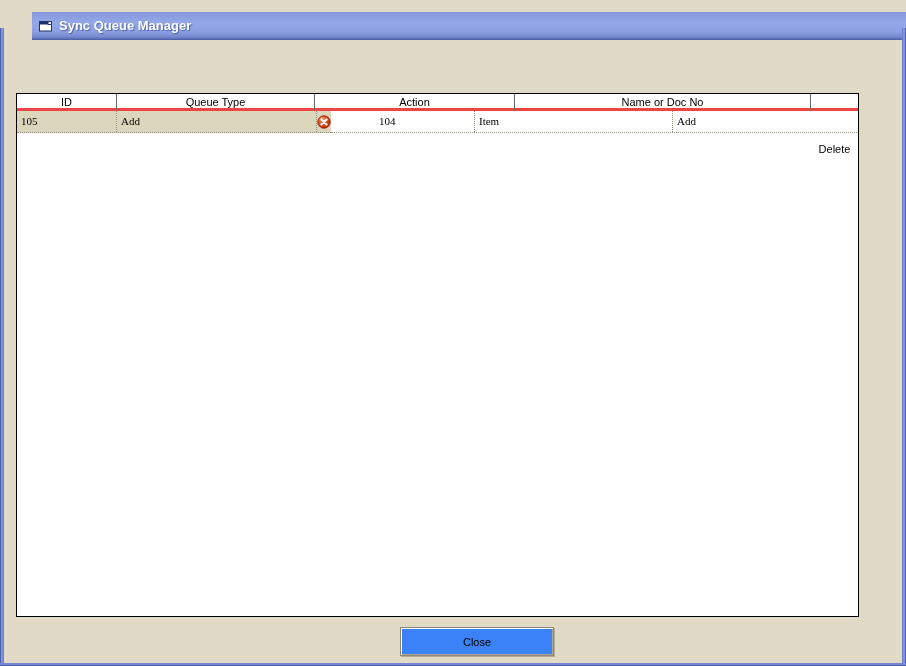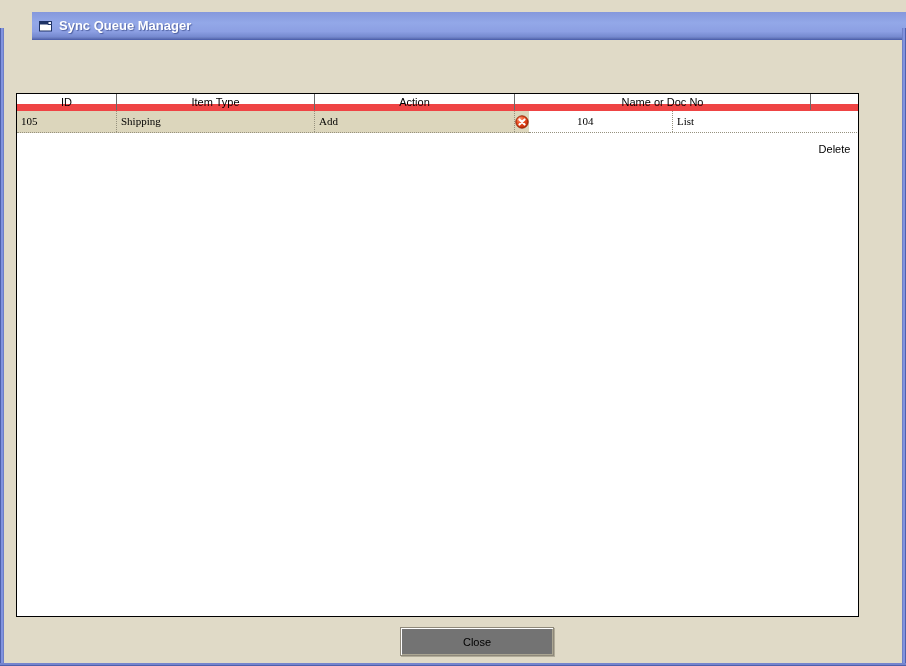--- a/index.html
+++ b/index.html
@@ -43,21 +43,21 @@
     background:linear-gradient(180deg,#7585CE 0 2px,#4E60AC 2px 3px);}
   
   .grid{
     position:absolute;left:16px;top:93px;width:843px;height:524px;
     border:1px solid #000000;background:#FFFFFF;
     display:flex;flex-direction:column;
     font-size:11px;color:#000;
   }
   .grid-header{
     display:flex;height:17px;background:#FFFFFF;
-    border-bottom:7px solid #ef4444;flex:0 0 auto;
+    border-bottom:3px solid #ef4444;flex:0 0 auto;
   }
   .hcell{
     height:16px;line-height:16px;text-align:center;
     border-right:1px solid #696969;overflow:hidden;white-space:nowrap;
   }
   .hcell:last-child{border-right:none;margin-top:47px;}
   .c-id{width:100px;} .c-type{width:198px;} .c-name{width:296px;} .c-action{width:200px;} .c-del{flex:1;}
   .grid-body{flex:1;display:flex;overflow:hidden;font-family:Liberation Serif, serif;}
   .grid-row{display:flex;height:22px;flex:0 0 auto;border-bottom:1px dotted #96917E;}
   .row-tan{background:#DCD6BC;} .row-white{background:#FFFFFF;padding-left:44px;}
@@ -68,21 +68,21 @@
   }
   .cell.c-del{border-right:none;display:flex;align-items:center;justify-content:center;padding:0;}
   .del-btn{width:14px;height:14px;display:inline-block;cursor:pointer;line-height:0;}
   .grid-empty{
     flex:1;
     background:repeating-linear-gradient(180deg,#DCD6BC 0 22px,#FFFFFF 22px 44px);
   }
   
   .btn-close{
     position:absolute;left:400px;top:627px;width:154px;height:29px;
-    background:#737373;
+    background:#3b82f6;
     border:1px solid #8E887A;
     box-shadow:inset 1px 1px 0 #FFFFFF,inset -1px -1px 0 #ABA693,1px 1px 0 rgba(90,85,70,.35);
     font-family:"Liberation Sans", sans-serif;
     font-size:11px;color:#000;cursor:default;
   }
 </style>
 </head>
 <body>
 
 <div class="window">
@@ -99,51 +99,50 @@
     <button class="close-btn" title="">
       <svg width="13" height="13" viewBox="0 0 13 13">
         <path d="M3 3 L10 10 M10 3 L3 10" stroke="#FFFFFF" stroke-width="2.6" stroke-linecap="round"></path>
       </svg>
     </button>
   </div>
 
   <div class="grid">
     <div class="grid-header">
       <div class="hcell c-id">ID</div>
-      <div class="hcell c-type">Item Type</div>
+      <div class="hcell c-type">Queue Type</div>
       <div class="hcell c-action">Action</div>
       <div class="hcell c-name">Name or Doc No</div>
       <div class="hcell c-del">Delete</div>
     </div>
     <div class="grid-body">
 
       <div class="grid-row row-tan">
         <div class="cell c-id">105</div>
-        <div class="cell c-type">Shipping</div>
         <div class="cell c-action">Add</div>
         <div class="cell c-del">
           <span class="del-btn">
             <svg width="14" height="14" viewBox="0 0 14 14">
               <defs>
                 <radialGradient id="dg0" cx="35%" cy="28%" r="80%">
                   <stop offset="0%" stop-color="#FF9D7A"></stop>
                   <stop offset="45%" stop-color="#E94E22"></stop>
                   <stop offset="100%" stop-color="#BC2400"></stop>
                 </radialGradient>
               </defs>
               <circle cx="7" cy="7" r="6.2" fill="url(#dg0)" stroke="#8F1D00" stroke-width="0.9"></circle>
               <path d="M4.4 4.4 L9.6 9.6 M9.6 4.4 L4.4 9.6" stroke="#FFFFFF" stroke-width="2.1" stroke-linecap="round"></path>
             </svg>
           </span>
         </div>
       </div>
 
       <div class="grid-row row-white">
         <div class="cell c-id">104</div>
-        <div class="cell c-type">List</div>
+        <div class="cell c-type">Item</div>
         <div class="cell c-action">Add</div>
         <div class="cell c-del">
           <span class="del-btn">
             <svg width="14" height="14" viewBox="0 0 14 14">
               <defs>
                 <radialGradient id="dg1" cx="35%" cy="28%" r="80%">
                   <stop offset="0%" stop-color="#FF9D7A"></stop>
                   <stop offset="45%" stop-color="#E94E22"></stop>
                   <stop offset="100%" stop-color="#BC2400"></stop>
                 </radialGradient>

